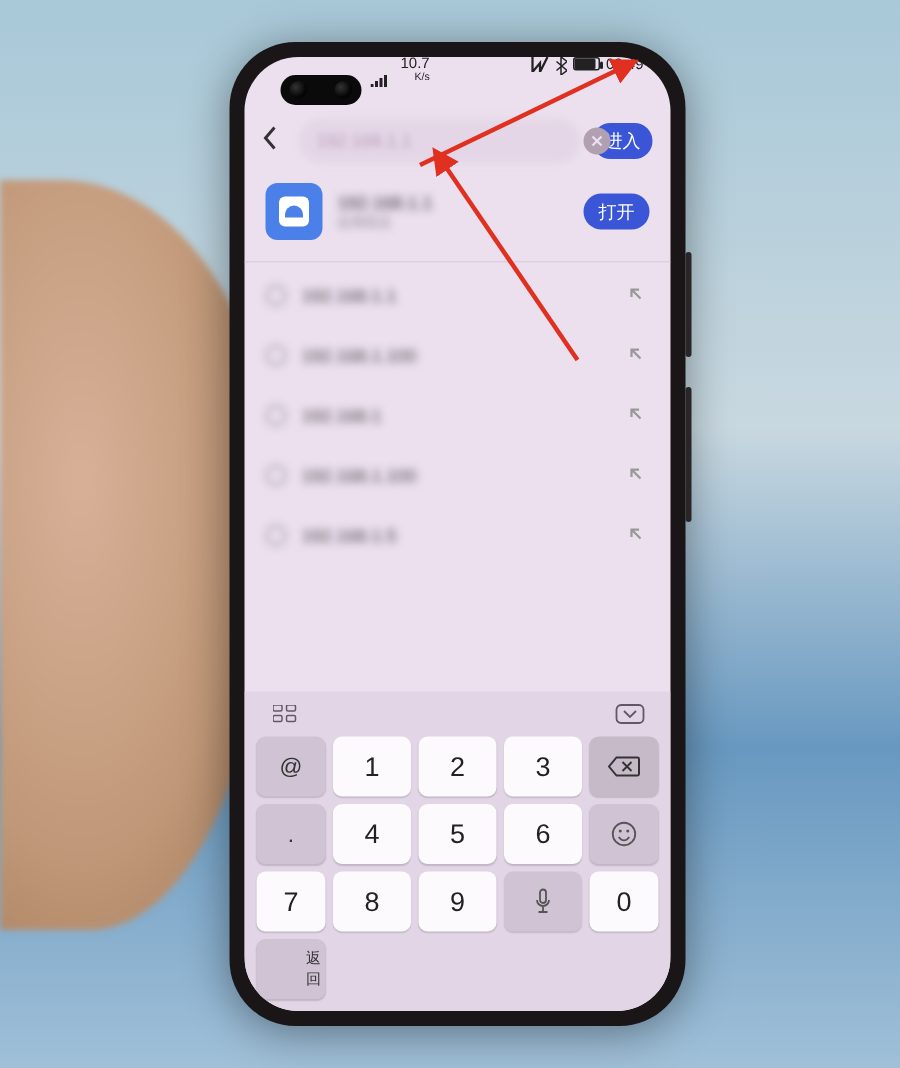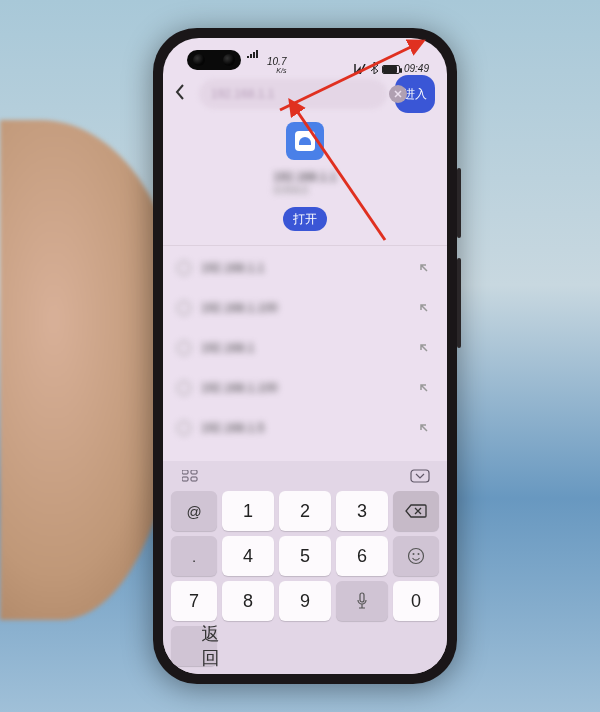--- a/index.html
+++ b/index.html
@@ -46,26 +46,25 @@
   }
   .camera-pill::before, .camera-pill::after {
     content: ''; position: absolute; top: 4px;
     width: 12px; height: 12px; border-radius: 50%;
     background: radial-gradient(circle at 35% 35%, #333 0%, #050505 60%);
   }
   .camera-pill::before { left: 6px; }
   .camera-pill::after  { right: 6px; }
   .status-bar {
     height: 36px;
-    display: flex; align-items: flex-end; justify-content: flex-end;
+    display: flex; align-items: flex-start; justify-content: flex-end;
     padding: 0 18px 0 90px;
     font-size: 10px;
     color: #222;
     gap: 4px;
-    font-style: italic;
   }
   .sb-left { position:absolute; left:84px; top:10px; font-size:9px; color:#222; }
   .sb-unit { font-size: 7px; line-height: 1; }
   .sb-grp { display:flex; flex-direction:column; align-items:flex-end; line-height:1; }
   .status-bar svg { display:block; }
   .battery { display:inline-flex; align-items:center; border:1px solid #222; border-radius:2px; width:18px; height:9px; position:relative; }
   .battery::after { content:''; position:absolute; right:-3px; top:2px; width:2px; height:5px; background:#222; border-radius:1px; }
   .battery .fill { background:#222; height:100%; width:85%; border-radius:1px; }
   .search-row {
     height: 40px; display:flex; align-items:center; gap:8px; padding: 0 12px;
@@ -84,32 +83,31 @@
   }
   .clear-btn {
     position:absolute; right:40px;
     width:18px; height:18px; border-radius:50%;
     background:#b0a0b2;
     display:flex; align-items:center; justify-content:center;
     color:#ece0ef; font-size:11px;
     filter:none;
   }
   .enter-btn {
-    width:40px; height:38px;
+    width:40px; height:24px;
     background:#3a56d6;
     color:#fff;
     border-radius:13px;
     display:flex; align-items:center; justify-content:center;
     font-size:12px;
   }
   .app-row {
     display:flex; align-items:center; gap:10px;
     padding: 8px 14px 14px 14px;
     border-bottom: 1px solid #ddd0de;
-    flex-direction: column;
   }
   .app-icon {
     width:38px; height:38px; background:#4a80e8; border-radius:8px;
     display:flex; align-items:center; justify-content:center;
   }
   .app-icon .inner {
     width:20px; height:20px; background:#fff; border-radius:4px;
     display:flex; align-items:center; justify-content:center;
   }
   .app-icon .inner .blob { width:12px; height:8px; background:#4a80e8; border-radius:6px 6px 0 0; }
@@ -340,21 +338,21 @@
         <div class="key">8</div>
         <div class="key">9</div>
 
         <div class="key gray">
           <svg width="12" height="18" viewBox="0 0 12 18">
               <rect x="4" y="1" width="4" height="9" rx="2" fill="none" stroke="#555" stroke-width="1.2"></rect>
               <path d="M2 8a4 4 0 008 0M6 12v4M3 16h6" stroke="#555" stroke-width="1.2" fill="none"></path>
             </svg>
         </div>
         <div class="key">0</div>
-        <div class="key gray" style="font-size:18px;padding-left:33px;">返回</div>
+        <div class="key gray" style="font-size:10px;padding-left:33px;">返回</div>
       </div>
     </div>
 
   </div>
 </div>
 
 <div class="arrow" style="left:270px; top:30px;">
   <svg width="160" height="90">
       <defs>
         <marker id="ah1" markerWidth="10" markerHeight="10" refX="2" refY="3" orient="auto">

